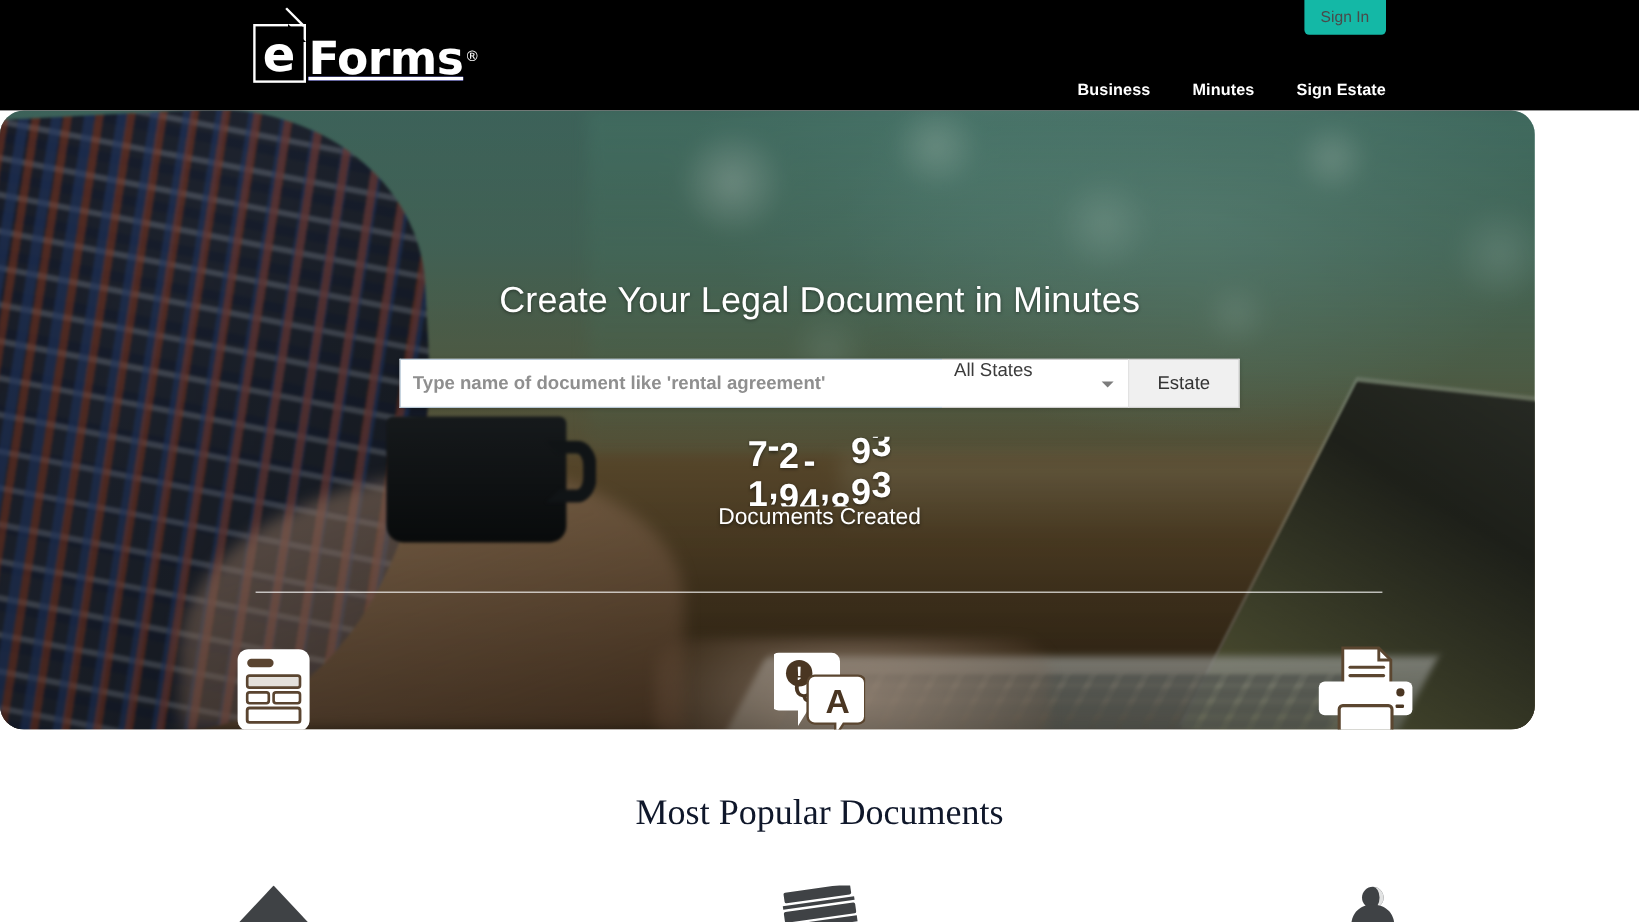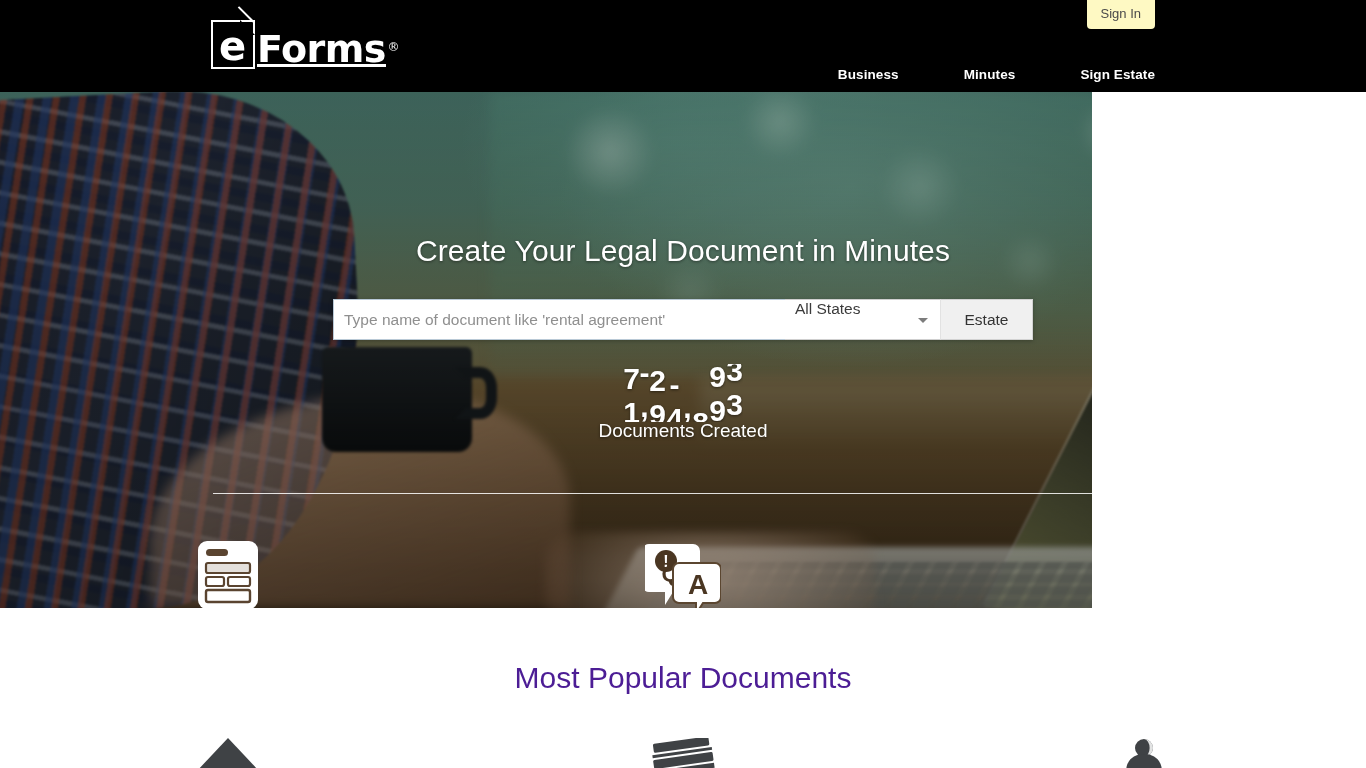--- a/index.html
+++ b/index.html
@@ -53,47 +53,48 @@
     font-family:"DejaVu Sans", sans-serif;
     text-decoration:underline;
   }
   .logo-reg {
     position:absolute; top:-2px; right:-13px;
     font-size:12px; font-weight:normal;
   }
 
   .signin-btn {
     position:absolute; right:211px; top:0;
-    background:#fef9c3;
+    background:#14b8a6;
     color:#4a4a4a;
     font-size:13px;
     padding:6px 14px 8px 14px;
     border:none;
     border-radius:0 0 4px 4px;
     cursor:pointer;
     font-family:"Liberation Sans", sans-serif;
     box-shadow:0 1px 2px rgba(0,0,0,.2);
   }
 
   .mainnav {
     position:absolute; right:211px; bottom:10px;
-    display:flex; gap:65px;
+    display:flex; gap:35px;
   }
   .mainnav a {
     color:#ffffff; text-decoration:none;
     font-size:13.5px; font-weight:bold;
     letter-spacing:.1px;
     font-family:"Liberation Sans", sans-serif;
   }
 
   
   .hero {
     position:relative;
-    width:1092px; height:516px;
+    width:1279px; height:516px;
     overflow:hidden;
+    border-radius:20px;
   }
   .hero-bg { position:absolute; inset:0; }
 
   
   .bg-base {
     position:absolute; inset:0;
     background:
       radial-gradient(ellipse 420px 260px at 78% 18%, rgba(150,200,190,.55), transparent 70%),
       radial-gradient(ellipse 300px 220px at 62% 10%, rgba(120,180,170,.45), transparent 72%),
       linear-gradient(to bottom, #4d7d72 0%, #56806f 22%, #6b7a5a 42%, #7a6a44 58%, #6d5a36 72%, #4a3a22 88%, #2e2415 100%);
@@ -210,20 +211,21 @@
   .search-input {
     width:452px; height:41px;
     border:1px solid #b9c9d6;
     border-right:none;
     background:#ffffff;
     padding:0 10px;
     font-size:15.5px;
     color:#3a3a3a;
     font-family:"Liberation Sans", sans-serif;
     outline:none;
+    font-weight:bold;
   }
   .search-input::placeholder { color:#8f8f8f; opacity:1; }
   .state-select {
     position:relative;
     width:155px; height:41px;
     background:#ffffff;
     border:1px solid #cfcfcf;
     border-left:none; border-right:none;
     display:flex; 
     padding-left:10px;
@@ -307,22 +309,22 @@
   .popular {
     position:relative;
     width:1366px; height:160px;
     background:#ffffff;
   }
   .popular-title {
     text-align:center;
     padding-top:53px;
     font-size:30px;
     font-weight:normal;
-    color:#4c1d95;
-    font-family:Liberation Sans, sans-serif;
+    color:#0f172a;
+    font-family:Liberation Serif, serif;
   }
   .popular-icons {
     position:absolute; top:738px; left:0; width:1366px;
     display:flex;
     z-index:10;
   }
   .pop-item { flex:1; display:flex; justify-content:center; }
 </style>
 </head>
 <body>

